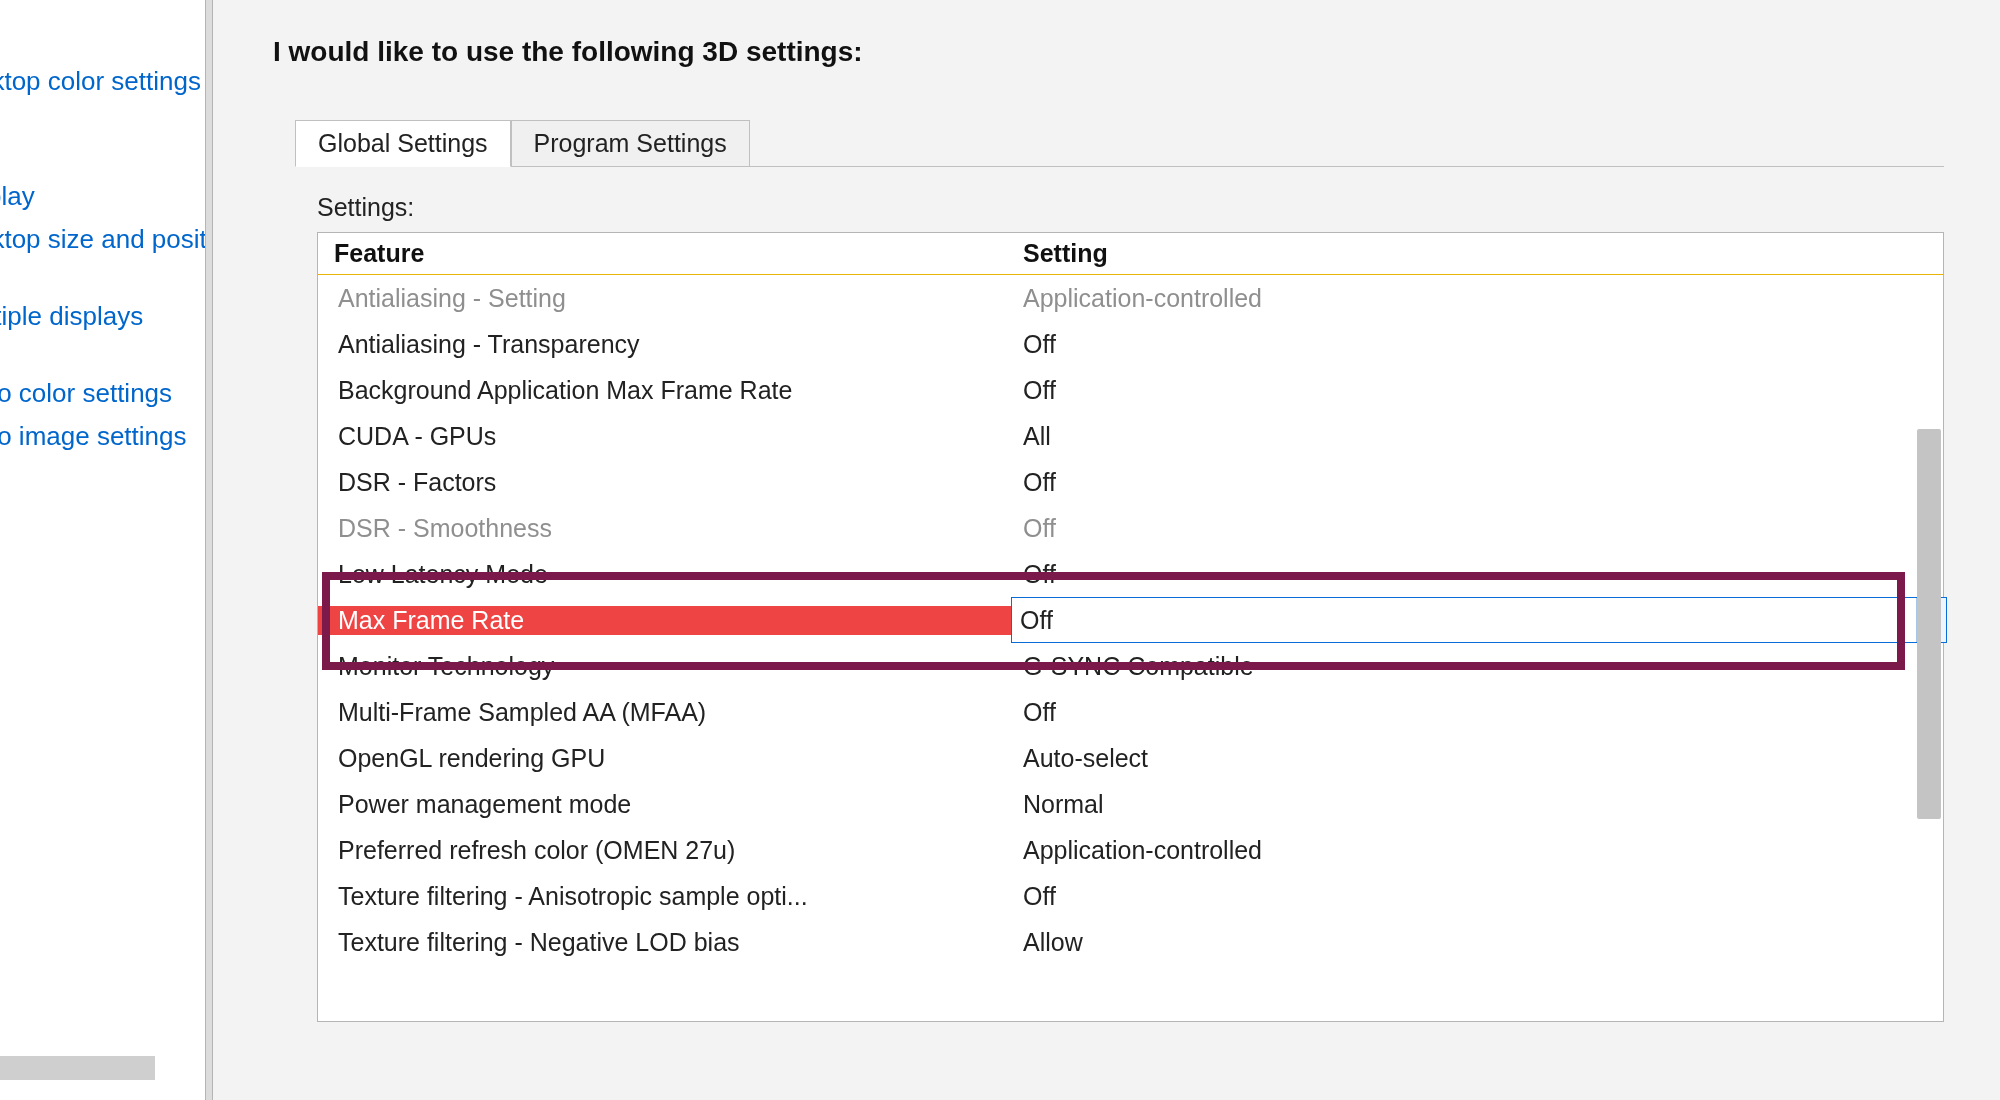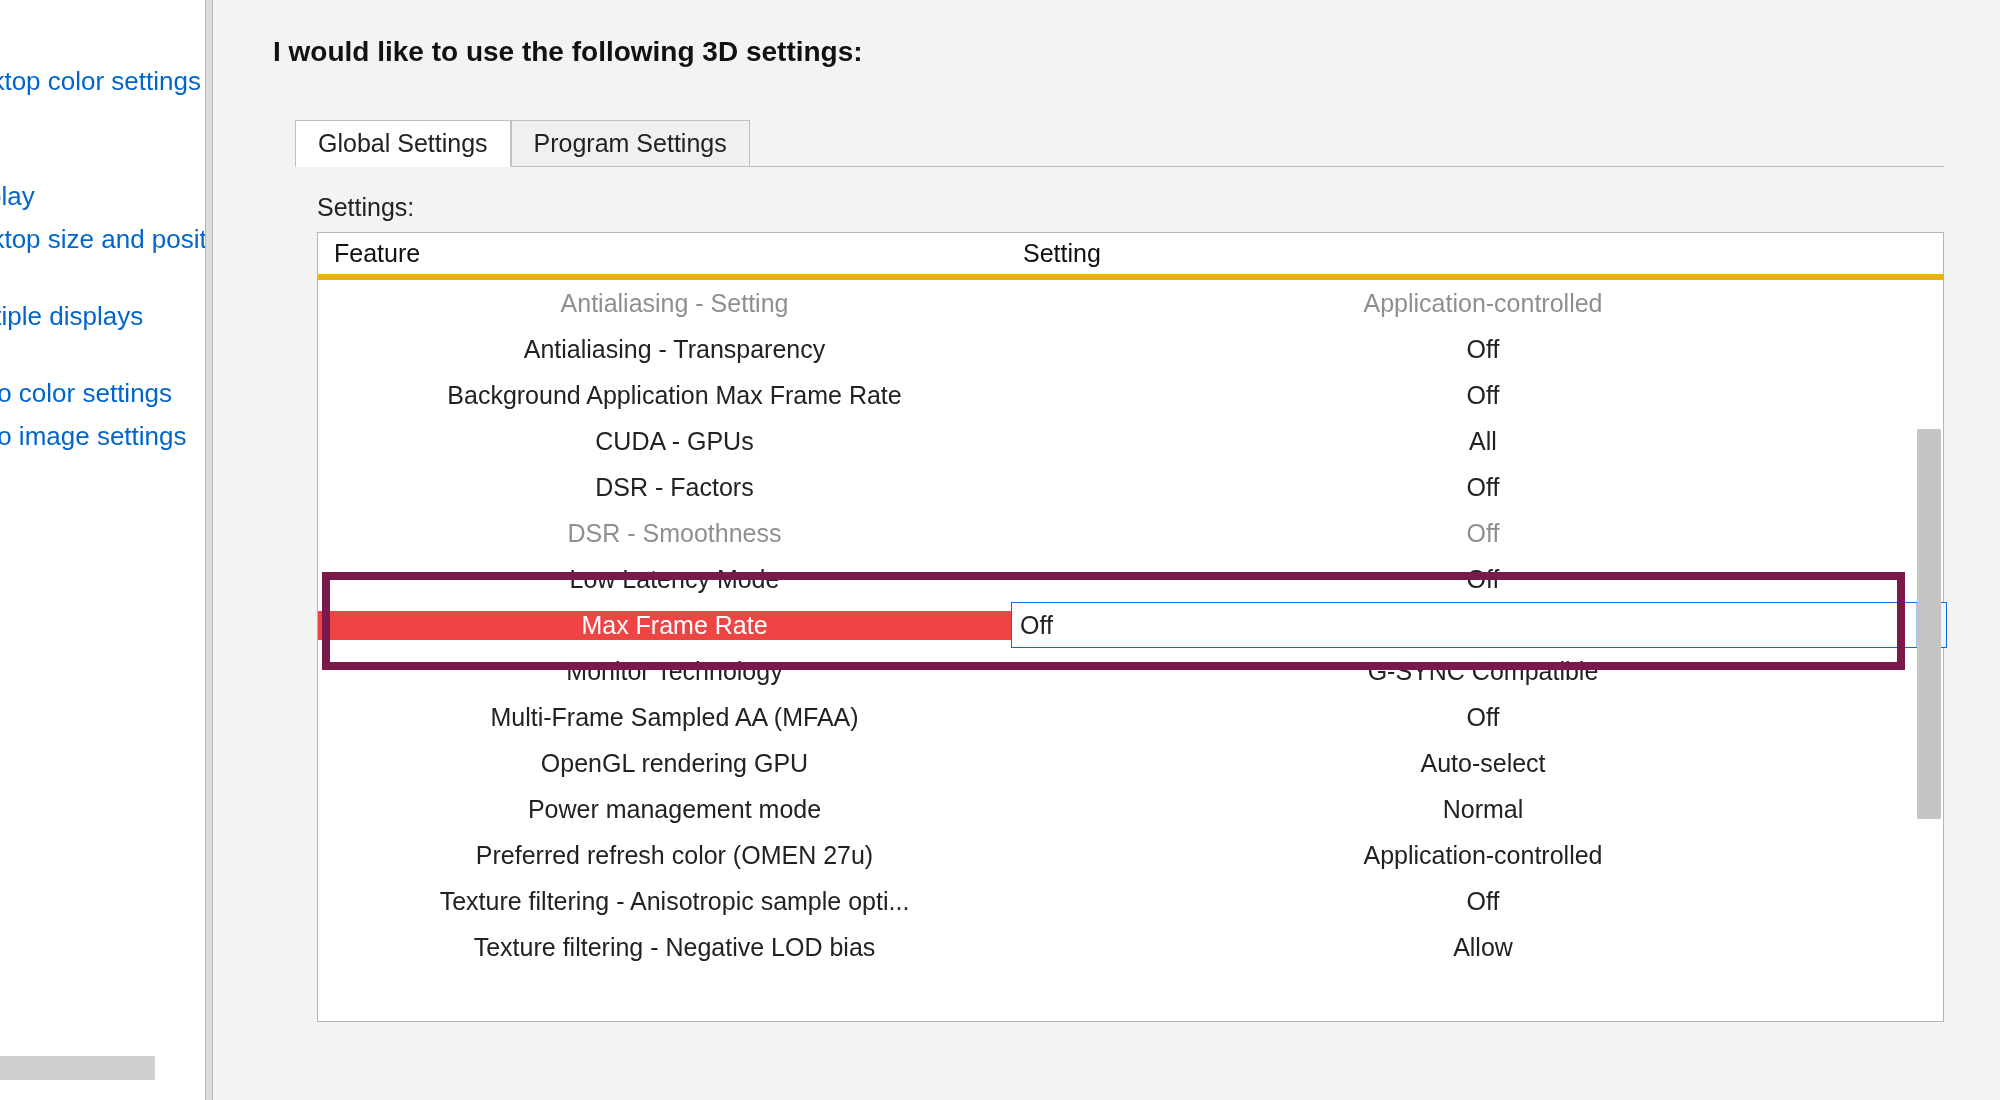--- a/index.html
+++ b/index.html
@@ -100,36 +100,36 @@
   .list-wrap {
     margin-left: 44px;
     margin-right: 0;
     border: 1px solid #b5b5b5;
     background: #ffffff;
     position: relative;
     height: 790px;
   }
   .list-headers {
     display: flex;
-    border-bottom: 6px solid #eab308;
+    border-bottom: 1px solid #eab308;
     font-size: 25px;
     color: #111;
+    font-weight: bold;
   }
   .col-feature { width: 693px; padding: 6px 0 6px 16px; }
   .col-setting { flex: 1; padding: 6px 0 6px 12px; }
   .list-body {
     position: relative;
   }
   .row {
     display: flex;
     font-size: 25px;
     color: #222;
     height: 46px;
     align-items: center;
-    text-align: center;
   }
   .row .cell-feature { width: 693px; padding-left: 20px; white-space: nowrap; overflow: hidden; text-overflow: ellipsis; }
   .row .cell-setting { flex: 1; padding-left: 12px; white-space: nowrap; overflow: hidden; text-overflow: ellipsis; }
   .row.disabled { color: #8f8f8f; }
   .row.selected .cell-feature {
     background: #ef4444;
     color: #ffffff;
   }
   .row.selected .cell-setting {
     background: #ffffff;

